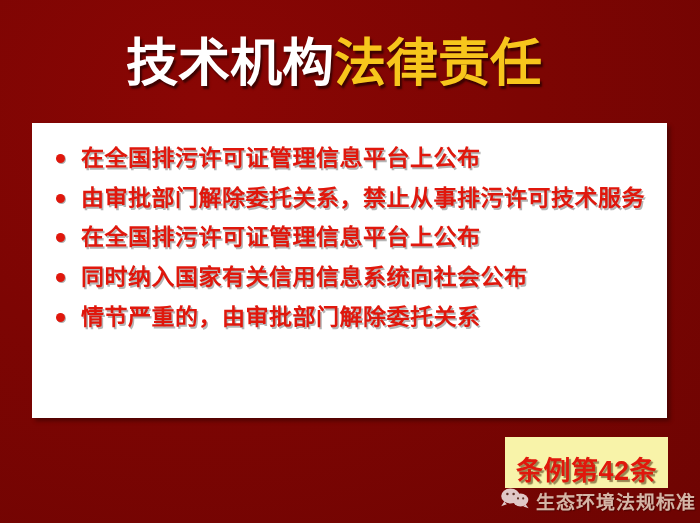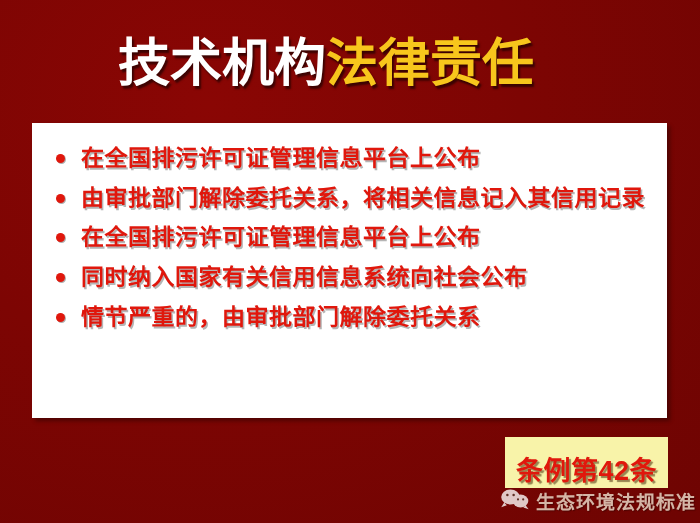--- a/index.html
+++ b/index.html
@@ -19,21 +19,21 @@
     width: 700px;
     height: 523px;
     background: radial-gradient(ellipse at 30% 20%, #8a0604 0%, #7d0503 45%, #6e0402 100%);
     overflow: hidden;
   }
 
   
   .title-wrap {
     position: absolute;
     top: 37px;
-    left: 0;
+    left: 8px;
     width: 652px;
     text-align: center;
     line-height: 1;
     white-space: nowrap;
   }
   .title-seg {
     font-size: 52px;
     font-weight: bold;
     letter-spacing: 0px;
     text-shadow: 2px 3px 2px rgba(0,0,0,0.55);
@@ -99,21 +99,20 @@
     letter-spacing: 0.5px;
     text-shadow: 2px 2px 1px rgba(70,40,10,0.55);
   }
 
   
   .watermark {
     position: absolute;
     left: 500px;
     top: 487px;
     display: flex;
-    align-items: center;
     gap: 6px;
     opacity: 0.78;
   }
   .wechat-icon { display: block; }
   .watermark-text {
     font-size: 19px;
     font-weight: bold;
     color: #f1e7d4;
     letter-spacing: 1px;
     text-shadow: 1px 1px 1px rgba(0,0,0,0.4);
@@ -127,21 +126,21 @@
   <div class="title-wrap">
     <span class="title-seg title-white">技术机构</span><span class="title-seg title-gold">法律责任</span>
   </div>
 
   <div class="panel">
     <ul class="bullets">
       <li class="bullet">
         <span>在全国排污许可证管理信息平台上公布</span>
       </li>
       <li class="bullet">
-        <span>由审批部门解除委托关系，将相关信息记入其信用记录</span>
+        <span>由审批部门解除委托关系，禁止从事排污许可技术服务</span>
       </li>
       <li class="bullet">
         <span>在全国排污许可证管理信息平台上公布</span>
       </li>
       <li class="bullet">
         <span>同时纳入国家有关信用信息系统向社会公布</span>
       </li>
       <li class="bullet">
         <span>情节严重的，由审批部门解除委托关系</span>
       </li>

